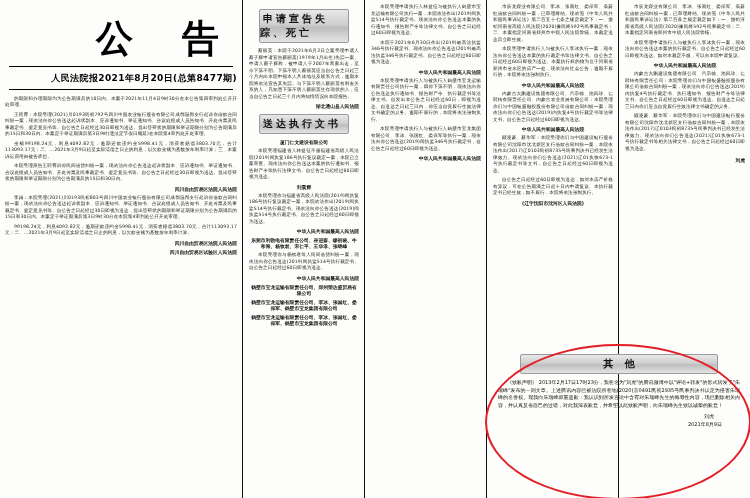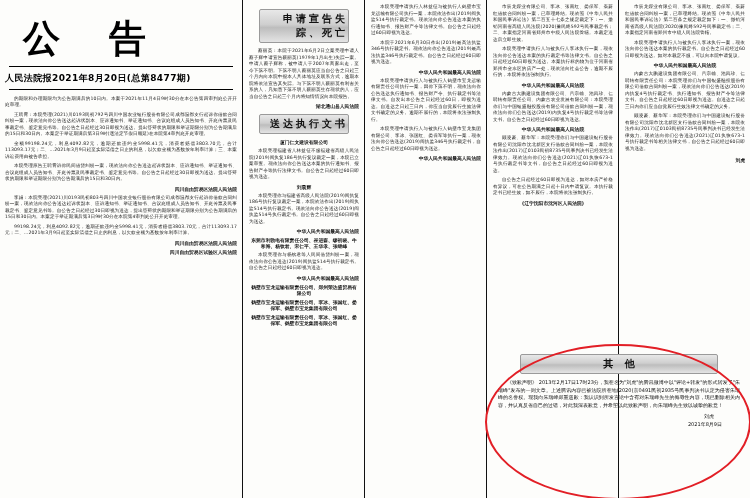--- a/index.html
+++ b/index.html
@@ -37,21 +37,21 @@
     font-size: 4.6px;
     line-height: 1.42;
     text-align: justify;
     color: #1a1a1a;
     letter-spacing: 0.1px;
     margin: 0 0 3px 0;
   }
 
   
   .masthead {
-    text-align: left;
+    text-align: right;
     padding-top: 14px;
   }
   .masthead-title {
     font-family: "DejaVu Serif", "Liberation Serif", serif;
     font-size: 37px;
     font-weight: bold;
     letter-spacing: 18px;
     text-indent: 18px;
     color: #000;
     line-height: 1.1;
@@ -71,21 +71,21 @@
   }
   .masthead-rule2 {
     border: none;
     border-top: 1px solid #000;
     margin: 2px 4px 6px 4px;
   }
 
   
   .sec-head {
     margin: 5px 10px 5px 10px;
-    text-align: right;
+    text-align: left;
     font-family: "DejaVu Serif", "Liberation Serif", serif;
     font-size: 10px;
     font-weight: bold;
     letter-spacing: 3px;
     text-indent: 3px;
     color: #111;
     padding: 2px 0 2px 0;
     background: linear-gradient(to bottom, #e8e8e8 0%, #cfcfcf 45%, #bdbdbd 55%, #e4e4e4 100%);
     border: 1px solid #9a9a9a;
     border-radius: 2px;

